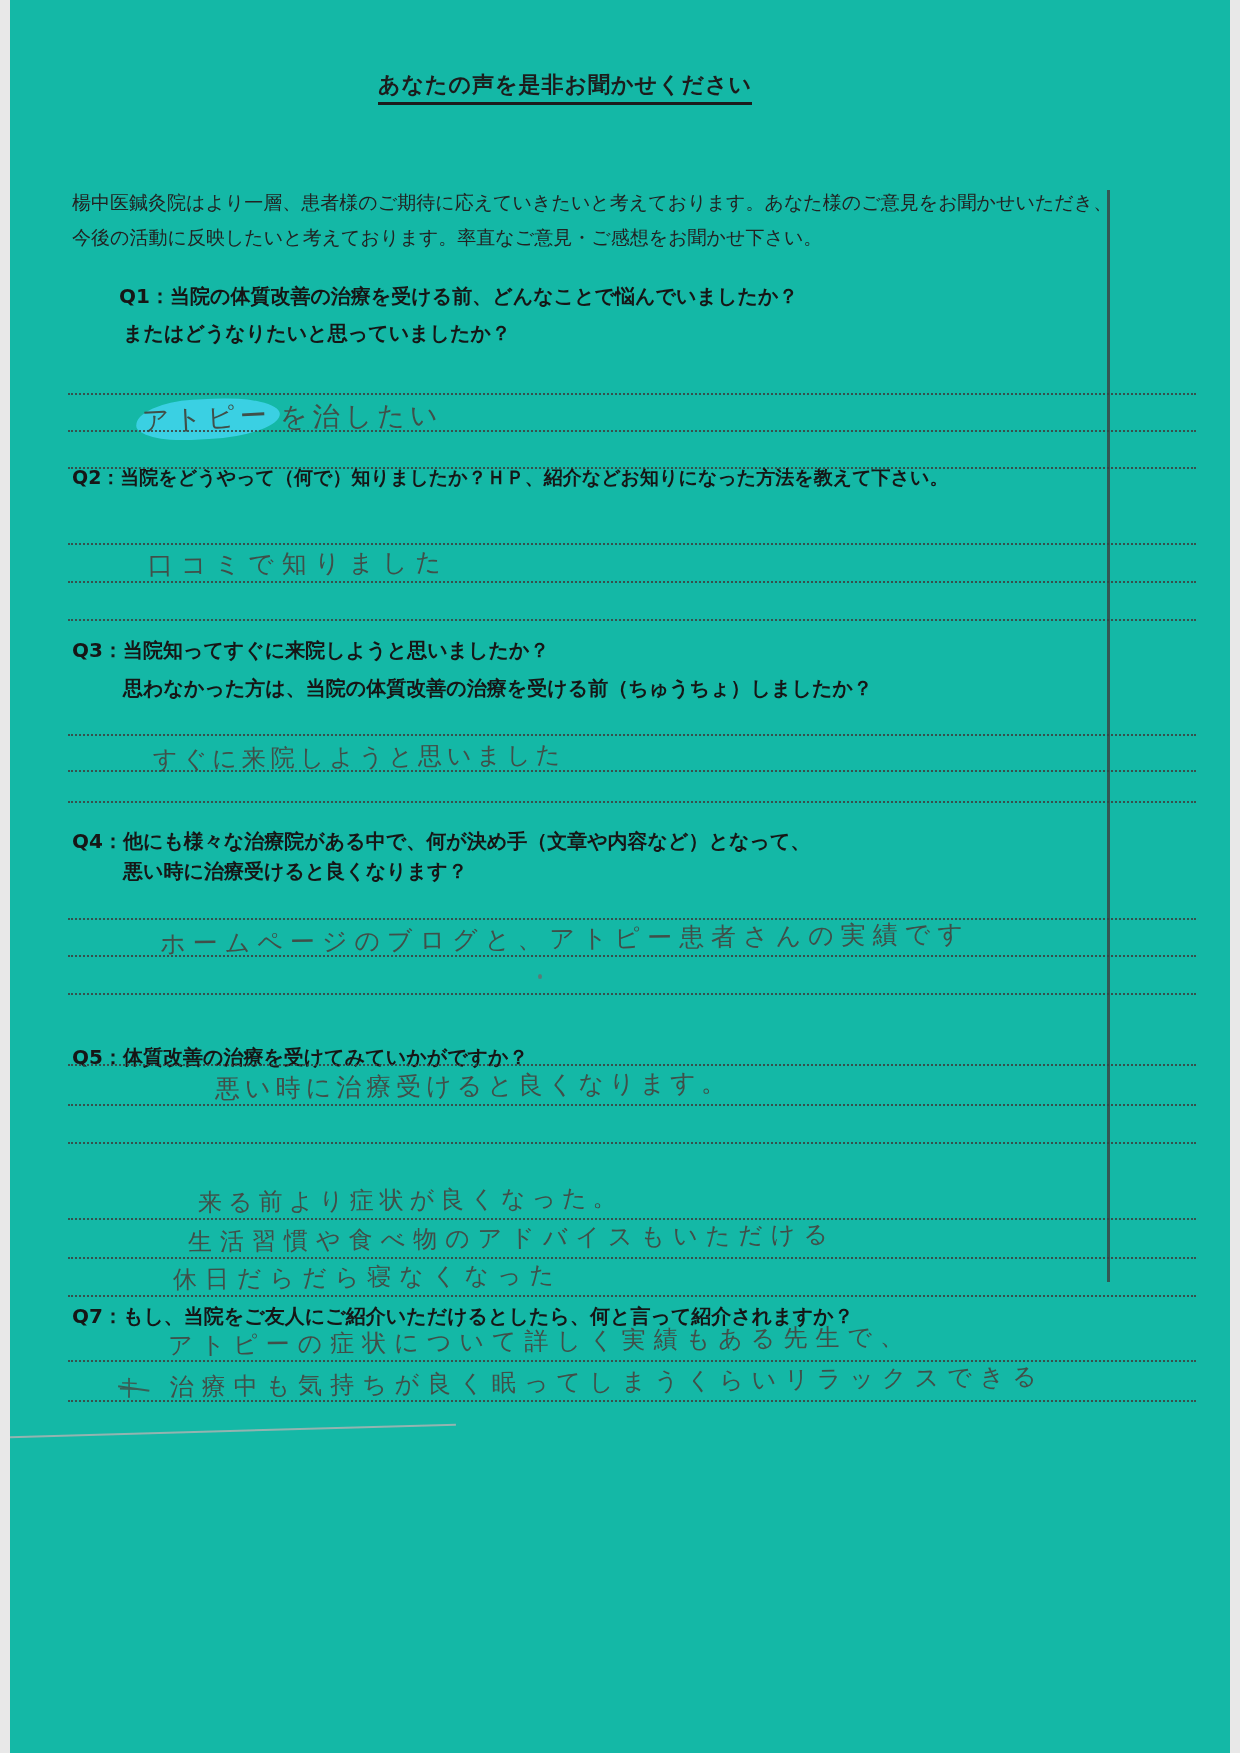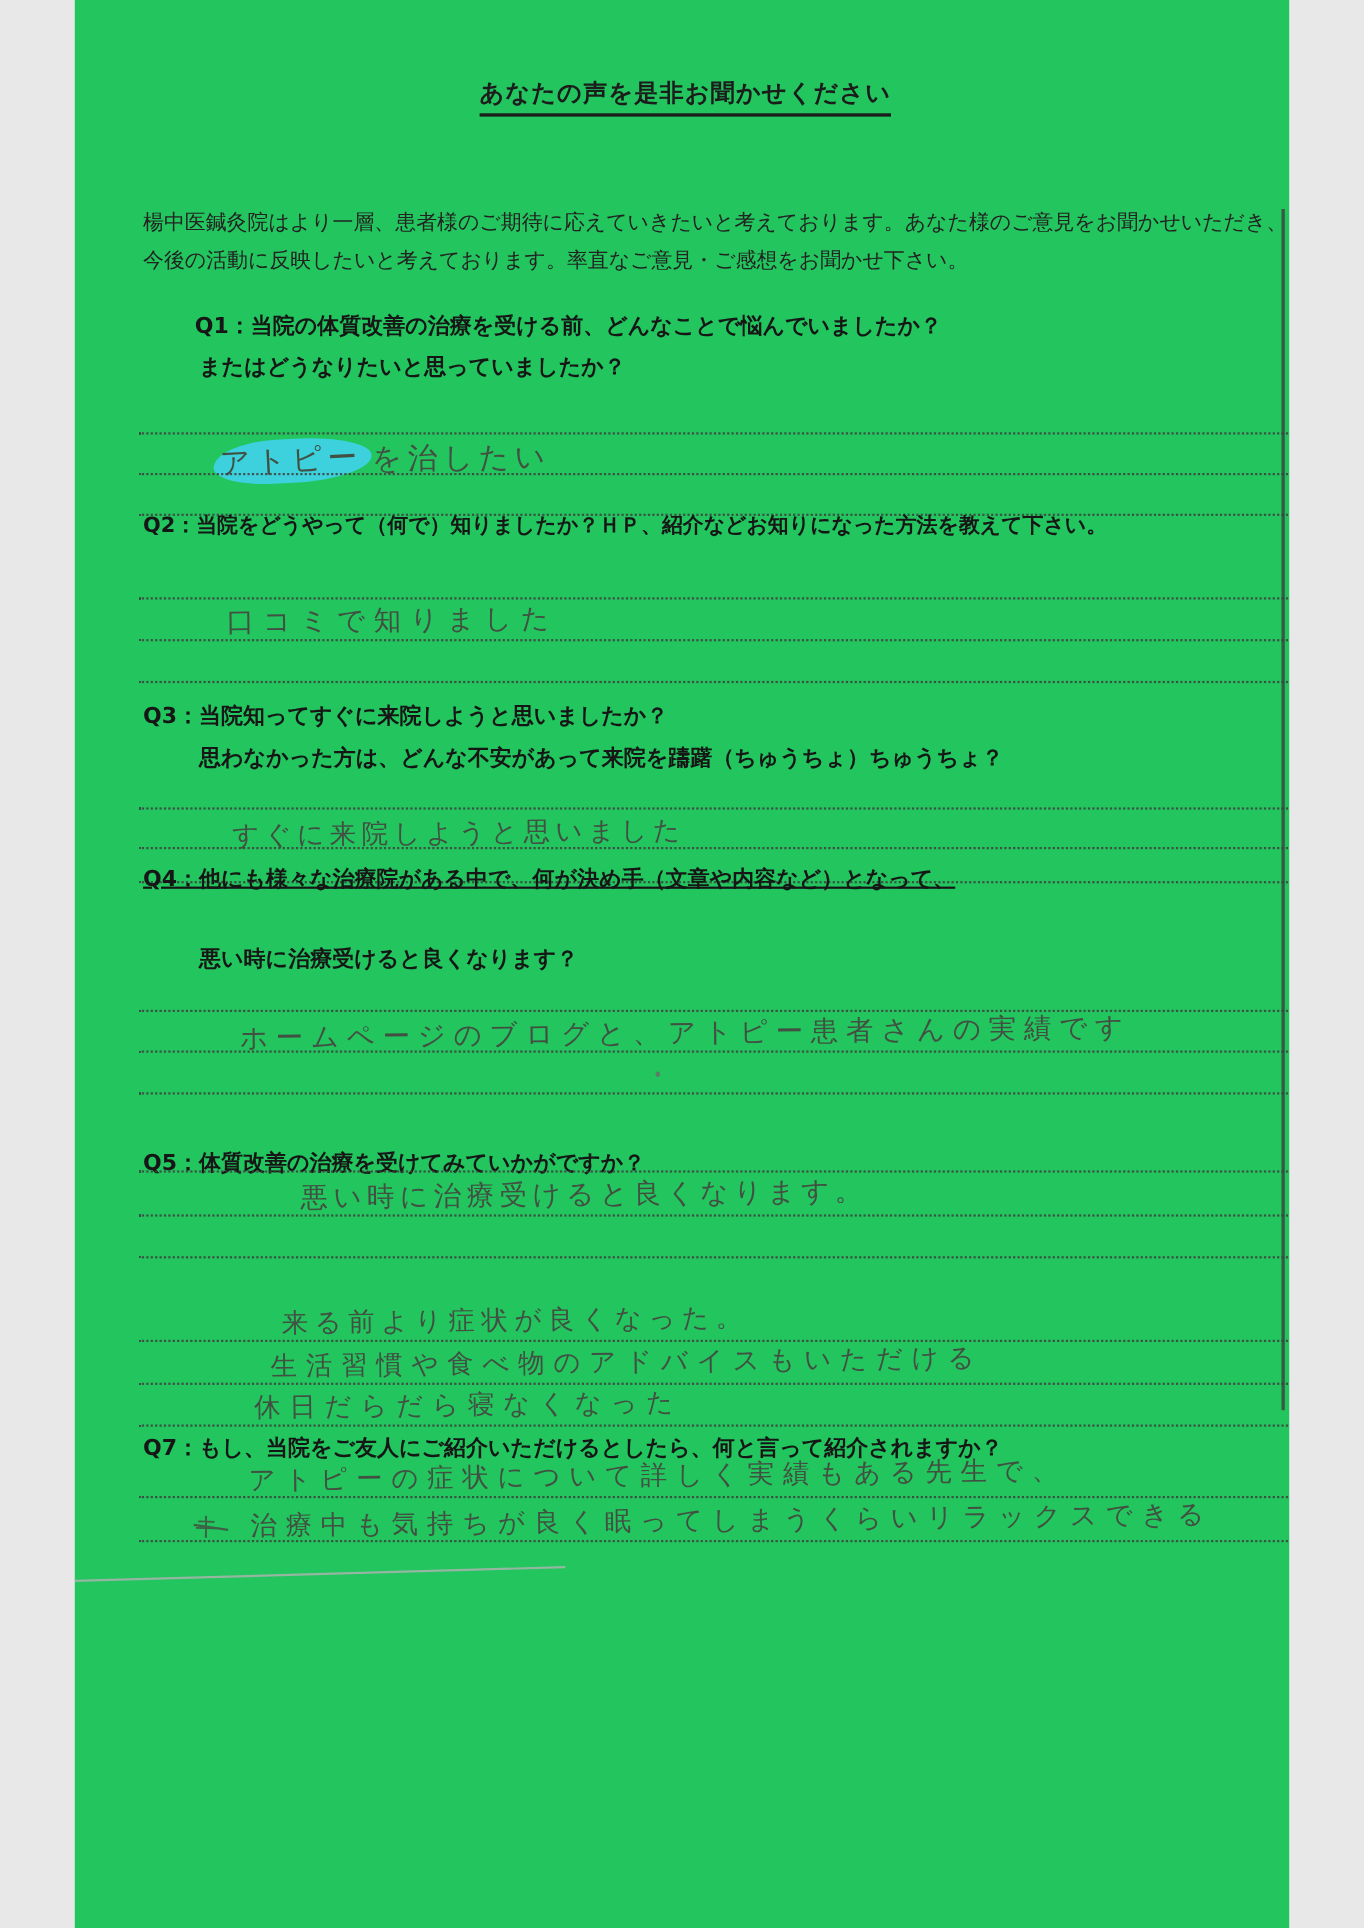--- a/index.html
+++ b/index.html
@@ -1,20 +1,20 @@
 <!DOCTYPE html>
 <html lang="ja"><head>
 <meta charset="utf-8">
 <style>
   html,body{margin:0;padding:0;background:#e8e8e8;}
   .page{
     position:relative;
-    width:1104px;height:1753px;
+    width:1220px;height:1753px;
     margin:0 auto;
-    background:#22c55e;
+    background:#14b8a6;
     overflow:hidden;
     font-family:"DejaVu Sans","Liberation Sans",sans-serif;
     color:#1c1c1c;
   }
   .doc-title{
     position:absolute;top:70px;left:0;width:1110px;
     text-align:center;font-size:22px;font-weight:700;letter-spacing:1px;
   }
   .doc-title span{border-bottom:3px solid #1c1c1c;padding-bottom:5px;}
   .intro-line{
@@ -88,27 +88,27 @@
   <div class="dotline" style="top:430px;"></div>
   <div class="dotline" style="top:467px;"></div>
 
   <div class="q" style="top:465px;font-size:19px;">Q2：当院をどうやって（何で）知りましたか？ＨＰ、紹介などお知りになった方法を教えて下さい。</div>
   <div class="dotline" style="top:543px;"></div>
   <div class="hw" style="top: 547px; left: 138px; font-size: 25px; letter-spacing: 8px; color: rgb(69, 68, 63);">口コミで知りました</div>
   <div class="dotline" style="top:581px;"></div>
   <div class="dotline" style="top:619px;"></div>
 
   <div class="q" style="top:637px;">Q3：当院知ってすぐに来院しようと思いましたか？</div>
-  <div class="q indent" style="top:675px;">思わなかった方は、どんな不安があって来院を躊躇（ちゅうちょ）ちゅうちょ？</div>
+  <div class="q indent" style="top:675px;">思わなかった方は、当院の体質改善の治療を受ける前（ちゅうちょ）しましたか？</div>
   <div class="dotline" style="top:734px;"></div>
   <div class="hw" style="top: 741px; left: 143px; font-size: 24px; letter-spacing: 5px; color: rgb(69, 68, 63);">すぐに来院しようと思いました</div>
   <div class="dotline" style="top:770px;"></div>
   <div class="dotline" style="top:801px;"></div>
 
-  <div class="q" style="top:785px;text-decoration:underline;">Q4：他にも様々な治療院がある中で、何が決め手（文章や内容など）となって、</div>
+  <div class="q" style="top:828px;">Q4：他にも様々な治療院がある中で、何が決め手（文章や内容など）となって、</div>
   <div class="q indent" style="top:858px;">悪い時に治療受けると良くなります？</div>
   <div class="dotline" style="top:918px;"></div>
   <div class="hw" style="top: 922px; left: 150px; font-size: 25px; letter-spacing: 7px; color: rgb(69, 68, 63);">ホームページのブログと、アトピー患者さんの実績です</div>
   <div class="dotline" style="top:955px;"></div>
   <div class="dotline" style="top:993px;"></div>
   <div class="speck"></div>
 
   <div class="q" style="top:1010px;margin-top:34px;">Q5：体質改善の治療を受けてみていかがですか？</div>
   <div class="dotline" style="top:1064px;"></div>
   <div class="hw" style="top: 1069px; left: 205px; font-size: 25px; letter-spacing: 5px; color: rgb(69, 68, 63);">悪い時に治療受けると良くなります。</div>

